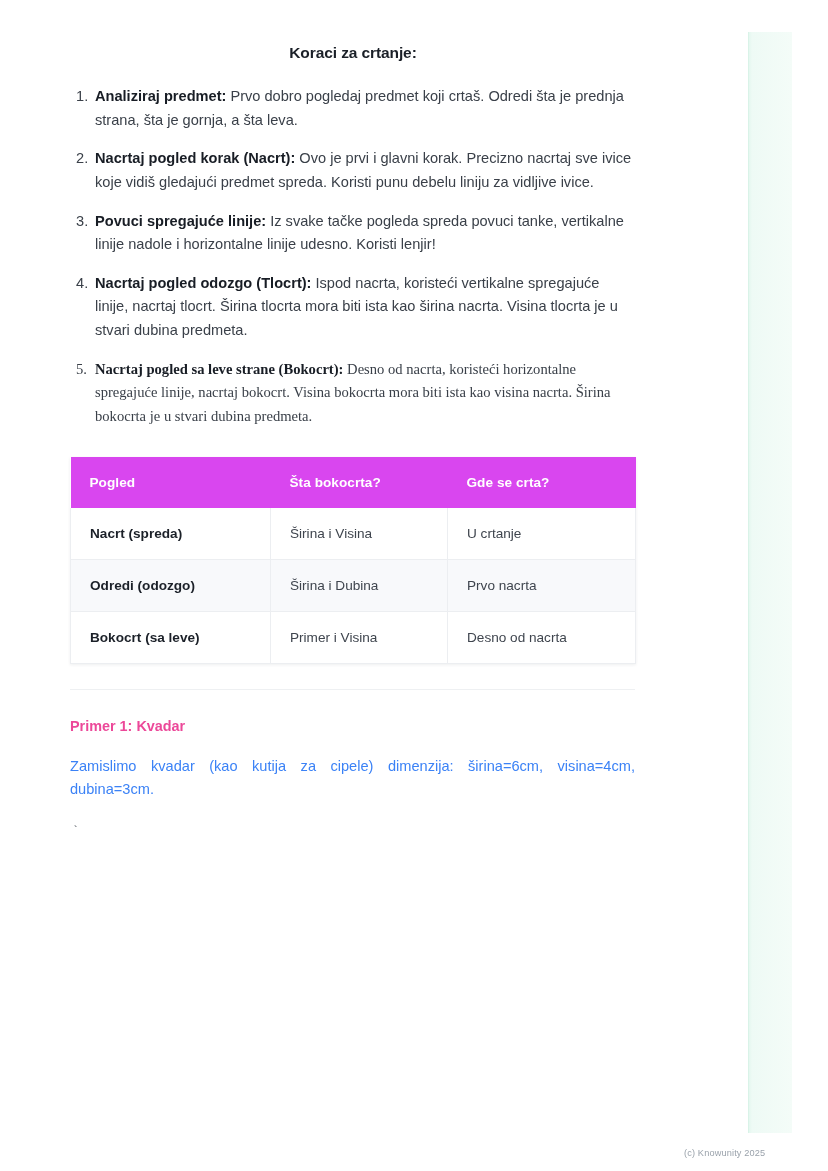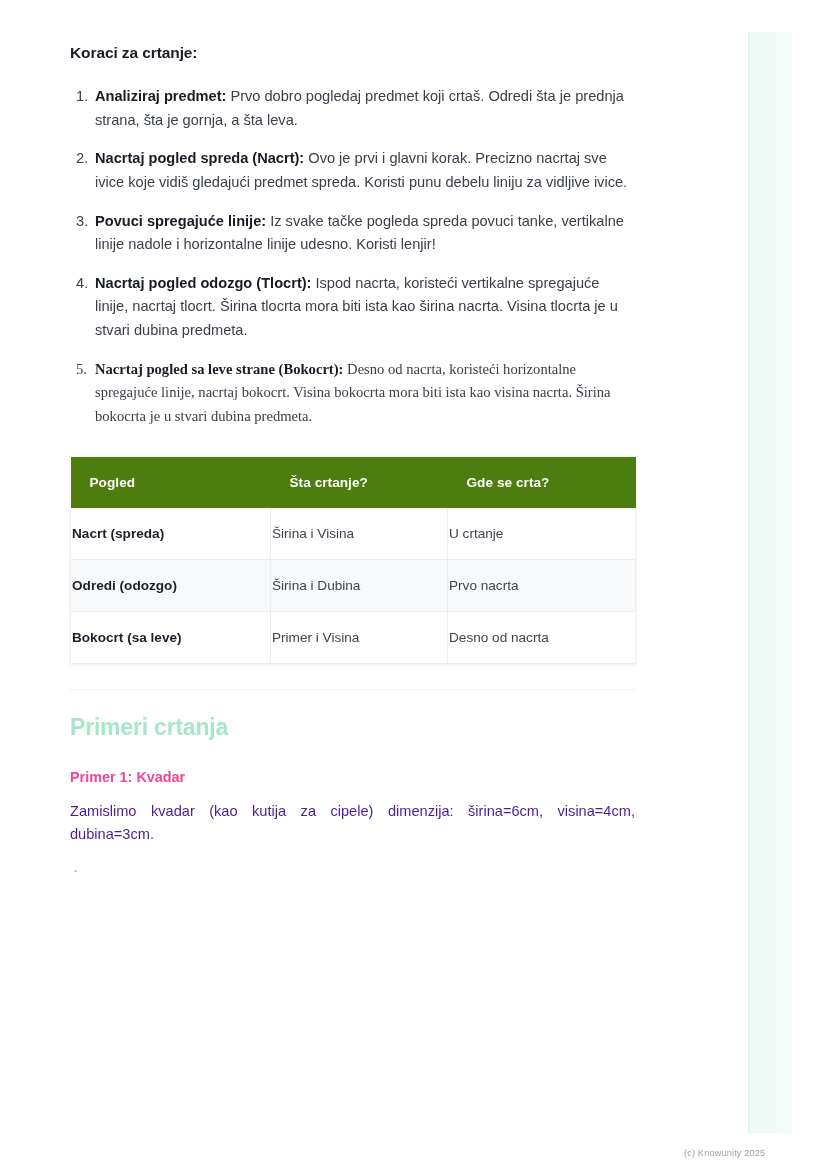--- a/index.html
+++ b/index.html
@@ -34,20 +34,21 @@
     top: 0;
     width: 566px;
   }
 
   h3.section-title {
     font-size: 15.5px;
     font-weight: bold;
     color: #1b2028;
     margin: 44px 0 0 0;
     letter-spacing: -0.1px;
+    text-align: center;
   }
 
   
   ol.steps {
     list-style: none;
     margin: 23px 0 0 0;
     padding: 0;
     counter-reset: stepno;
   }
   ol.steps > li {
@@ -77,33 +78,33 @@
 
   
   table.views-table {
     margin-top: 28px;
     border-collapse: collapse;
     width: 565px;
     table-layout: fixed;
     box-shadow: 0 1px 3px rgba(20,30,40,0.07);
   }
   table.views-table th {
-    background: #4d7c0f;
+    background: #d946ef;
     color: #ffffff;
     font-size: 13.6px;
     font-weight: bold;
     text-align: left;
     padding: 18px 18px 18px 19px;
     border: none;
     letter-spacing: 0.05px;
   }
   table.views-table td {
     font-size: 13.6px;
     color: #3f454e;
-    padding: 18px 18px 18px 1px;
+    padding: 18px 18px 18px 19px;
     border: 1px solid #eceef1;
     border-top: none;
     vertical-align: middle;
   }
   table.views-table td:first-child {
     font-weight: bold;
     color: #1b2028;
   }
   table.views-table tbody tr:nth-child(even) td {
     background: #f8f9fb;
@@ -135,22 +136,22 @@
   h4.example-sub {
     font-size: 14.4px;
     font-weight: bold;
     color: #ec4899;
     margin: 28px 0 0 0;
   }
 
   p.example-body {
     font-size: 14.6px;
     line-height: 1.62;
-    color: #4c1d95;
-    margin: 15px 0 0 0;
+    color: #3b82f6;
+    margin: 21px 0 0 0;
     text-align: justify;
     width: 565px;
   }
 
   .code-tick {
     font-family: "Liberation Mono", monospace;
     font-size: 12px;
     color: #545a63;
     margin: 24px 0 0 2px;
     line-height: 1;
@@ -174,21 +175,21 @@
 
 <div class="page">
 
   <h3 class="section-title">Koraci za crtanje:</h3>
 
   <ol class="steps">
     <li>
       <b>Analiziraj predmet:</b><span> Prvo dobro pogledaj predmet koji crtaš. Odredi šta je prednja strana, šta je gornja, a šta leva.</span>
     </li>
     <li>
-      <b>Nacrtaj pogled spreda (Nacrt):</b><span> Ovo je prvi i glavni korak. Precizno nacrtaj sve ivice koje vidiš gledajući predmet spreda. Koristi punu debelu liniju za vidljive ivice.</span>
+      <b>Nacrtaj pogled korak (Nacrt):</b><span> Ovo je prvi i glavni korak. Precizno nacrtaj sve ivice koje vidiš gledajući predmet spreda. Koristi punu debelu liniju za vidljive ivice.</span>
     </li>
     <li>
       <b>Povuci spregajuće linije:</b><span> Iz svake tačke pogleda spreda povuci tanke, vertikalne linije nadole i horizontalne linije udesno. Koristi lenjir!</span>
     </li>
     <li>
       <b>Nacrtaj pogled odozgo (Tlocrt):</b><span> Ispod nacrta, koristeći vertikalne spregajuće linije, nacrtaj tlocrt. Širina tlocrta mora biti ista kao širina nacrta. Visina tlocrta je u stvari dubina predmeta.</span>
     </li>
     <li>
       <b>Nacrtaj pogled sa leve strane (Bokocrt):</b><span> Desno od nacrta, koristeći horizontalne spregajuće linije, nacrtaj bokocrt. Visina bokocrta mora biti ista kao visina nacrta. Širina bokocrta je u stvari dubina predmeta.</span>
     </li>
@@ -196,21 +197,21 @@
 
   <table class="views-table">
     <colgroup>
       <col class="c1">
         <col class="c2">
         <col class="c3">
     </colgroup>
     <thead>
       <tr>
         <th>Pogled</th>
-        <th>Šta crtanje?</th>
+        <th>Šta bokocrta?</th>
         <th>Gde se crta?</th>
       </tr>
     </thead>
     <tbody>
       <tr>
         <td>Nacrt (spreda)</td>
         <td>Širina i Visina</td>
         <td>U crtanje</td>
       </tr>
       <tr>
@@ -221,21 +222,20 @@
       <tr>
         <td>Bokocrt (sa leve)</td>
         <td>Primer i Visina</td>
         <td>Desno od nacrta</td>
       </tr>
     </tbody>
   </table>
 
   <hr class="divider">
 
-  <h2 class="examples-title">Primeri crtanja</h2>
 
   <h4 class="example-sub">Primer 1: Kvadar</h4>
 
   <p class="example-body">Zamislimo kvadar (kao kutija za cipele) dimenzija: širina=6cm, visina=4cm, dubina=3cm.</p>
 
   <div class="code-tick">`</div>
 
 </div>
 
 <div class="footer-copy">(c) Knowunity 2025</div>

